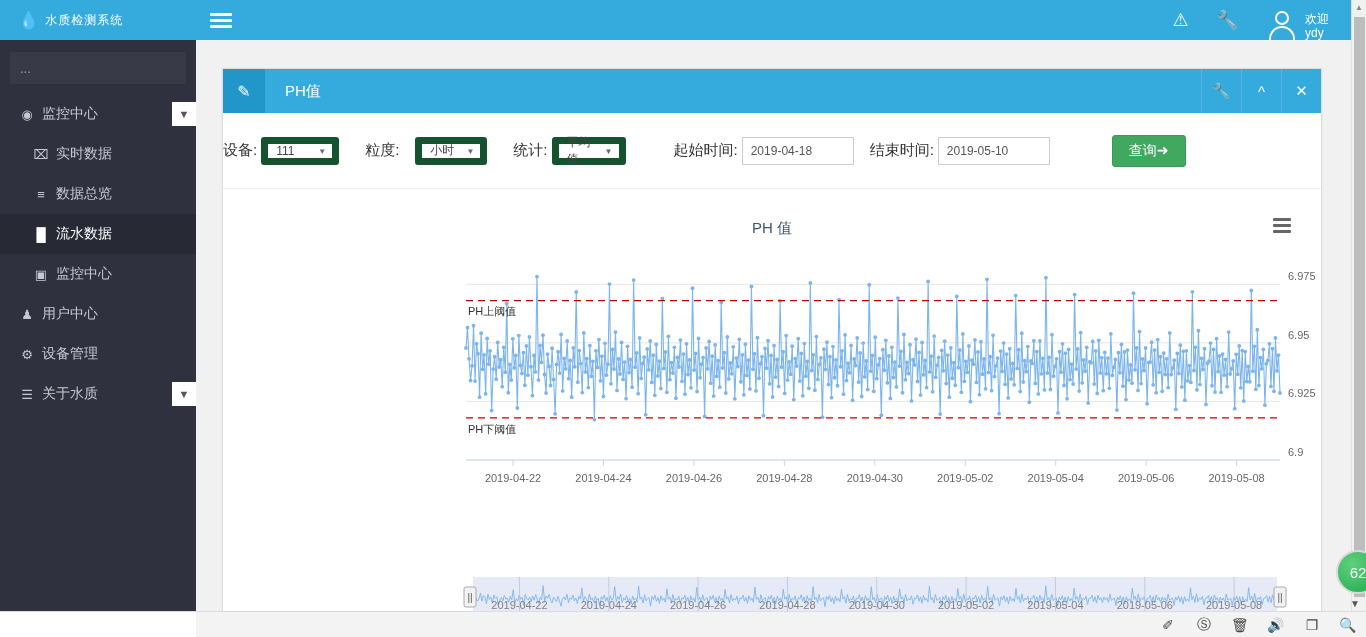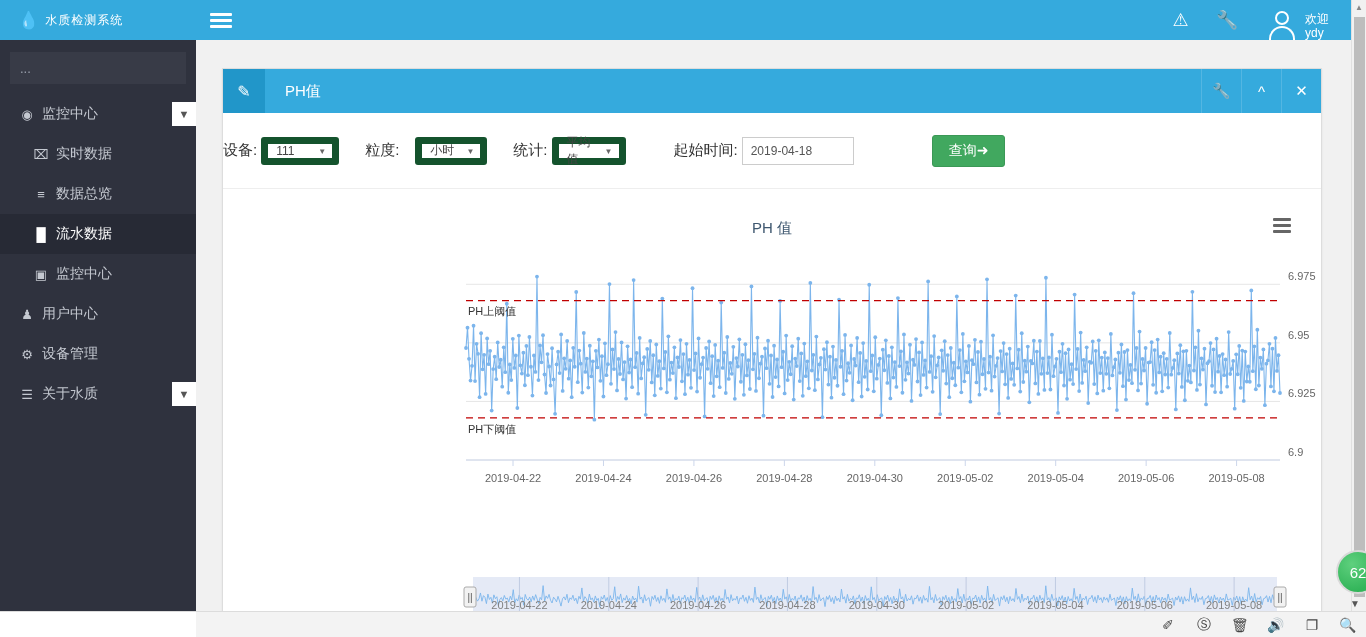--- a/index.html
+++ b/index.html
@@ -323,20 +323,24 @@
             <span>平均值</span>
             <span class="caret">▼</span>
           </div>
         </div>
         <div style="width:48px"></div>
         <div class="fld">
           <span class="fld-label">起始时间:</span>
           <input class="dt-input" value="2019-04-18" style="">
         </div>
         <div class="gap-sm"></div>
+        <div class="fld">
+          <span class="fld-label">结束时间:</span>
+          <input class="dt-input" value="2019-05-10" style="">
+        </div>
         <button id="query-btn">查询➜</button>
       </div>
 
       <div id="chart-area">
         <div id="chart-title">PH 值</div>
         <div id="chart-menu">
             <i></i>
             <i></i>
             <i></i>
           </div>

